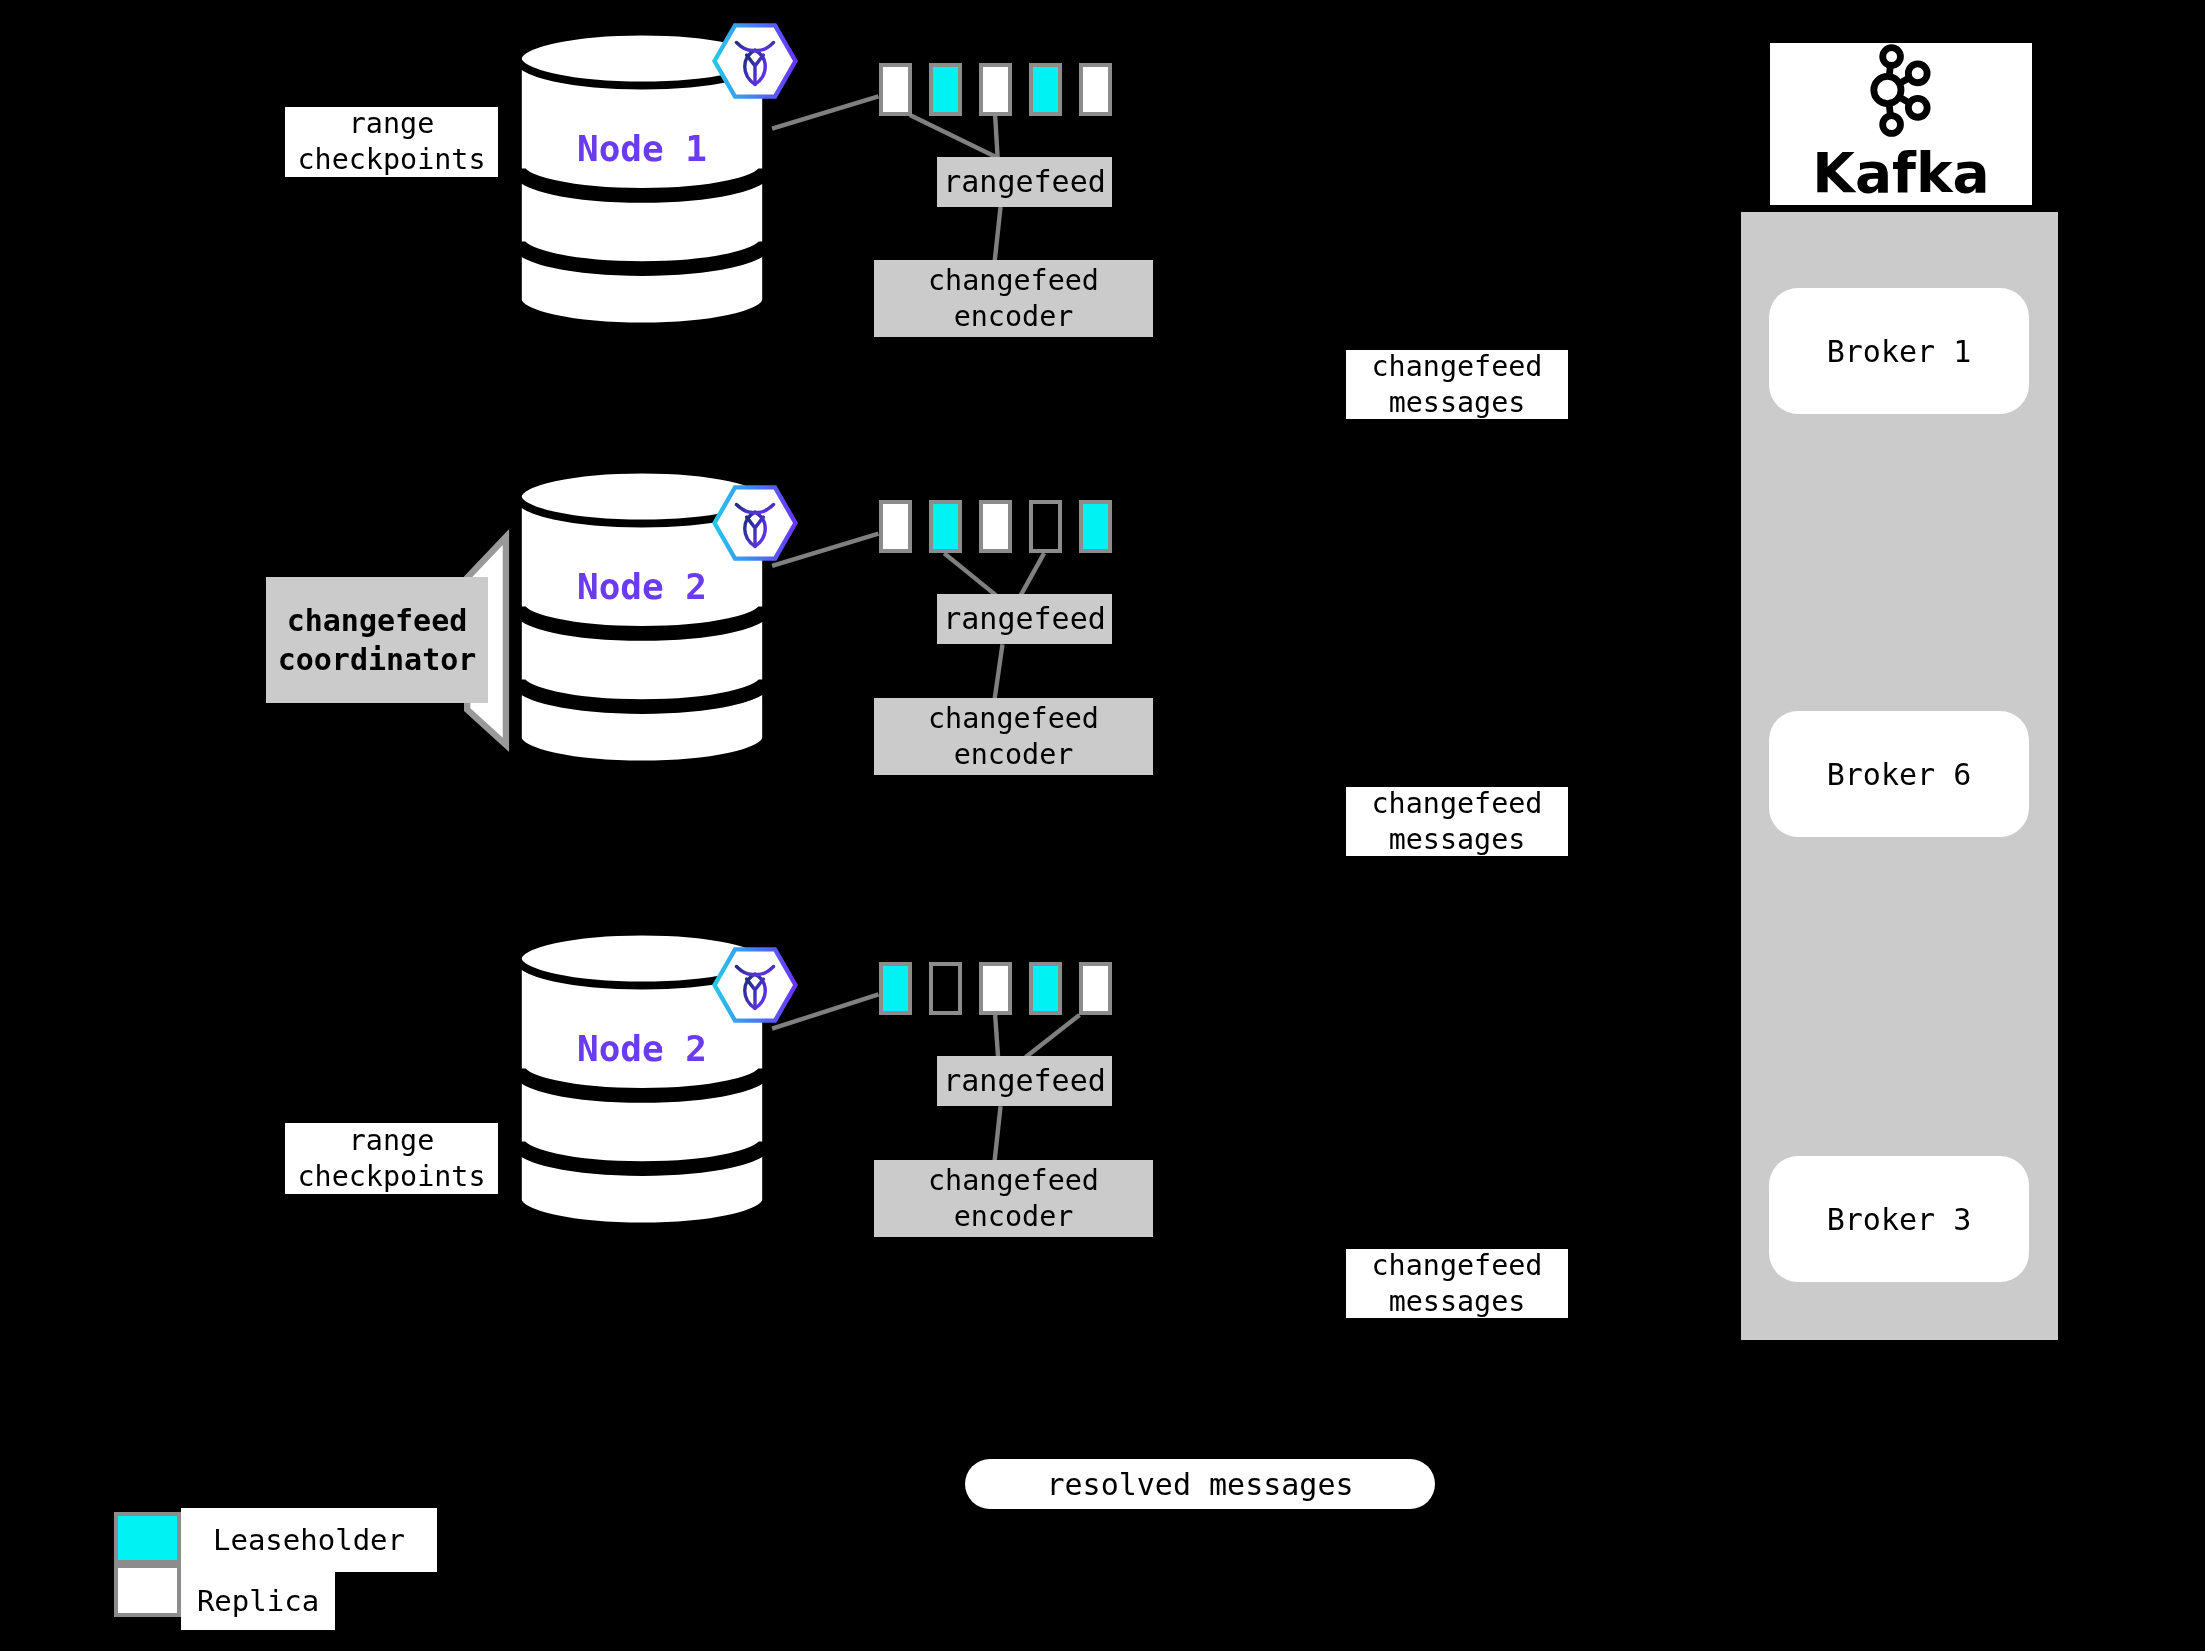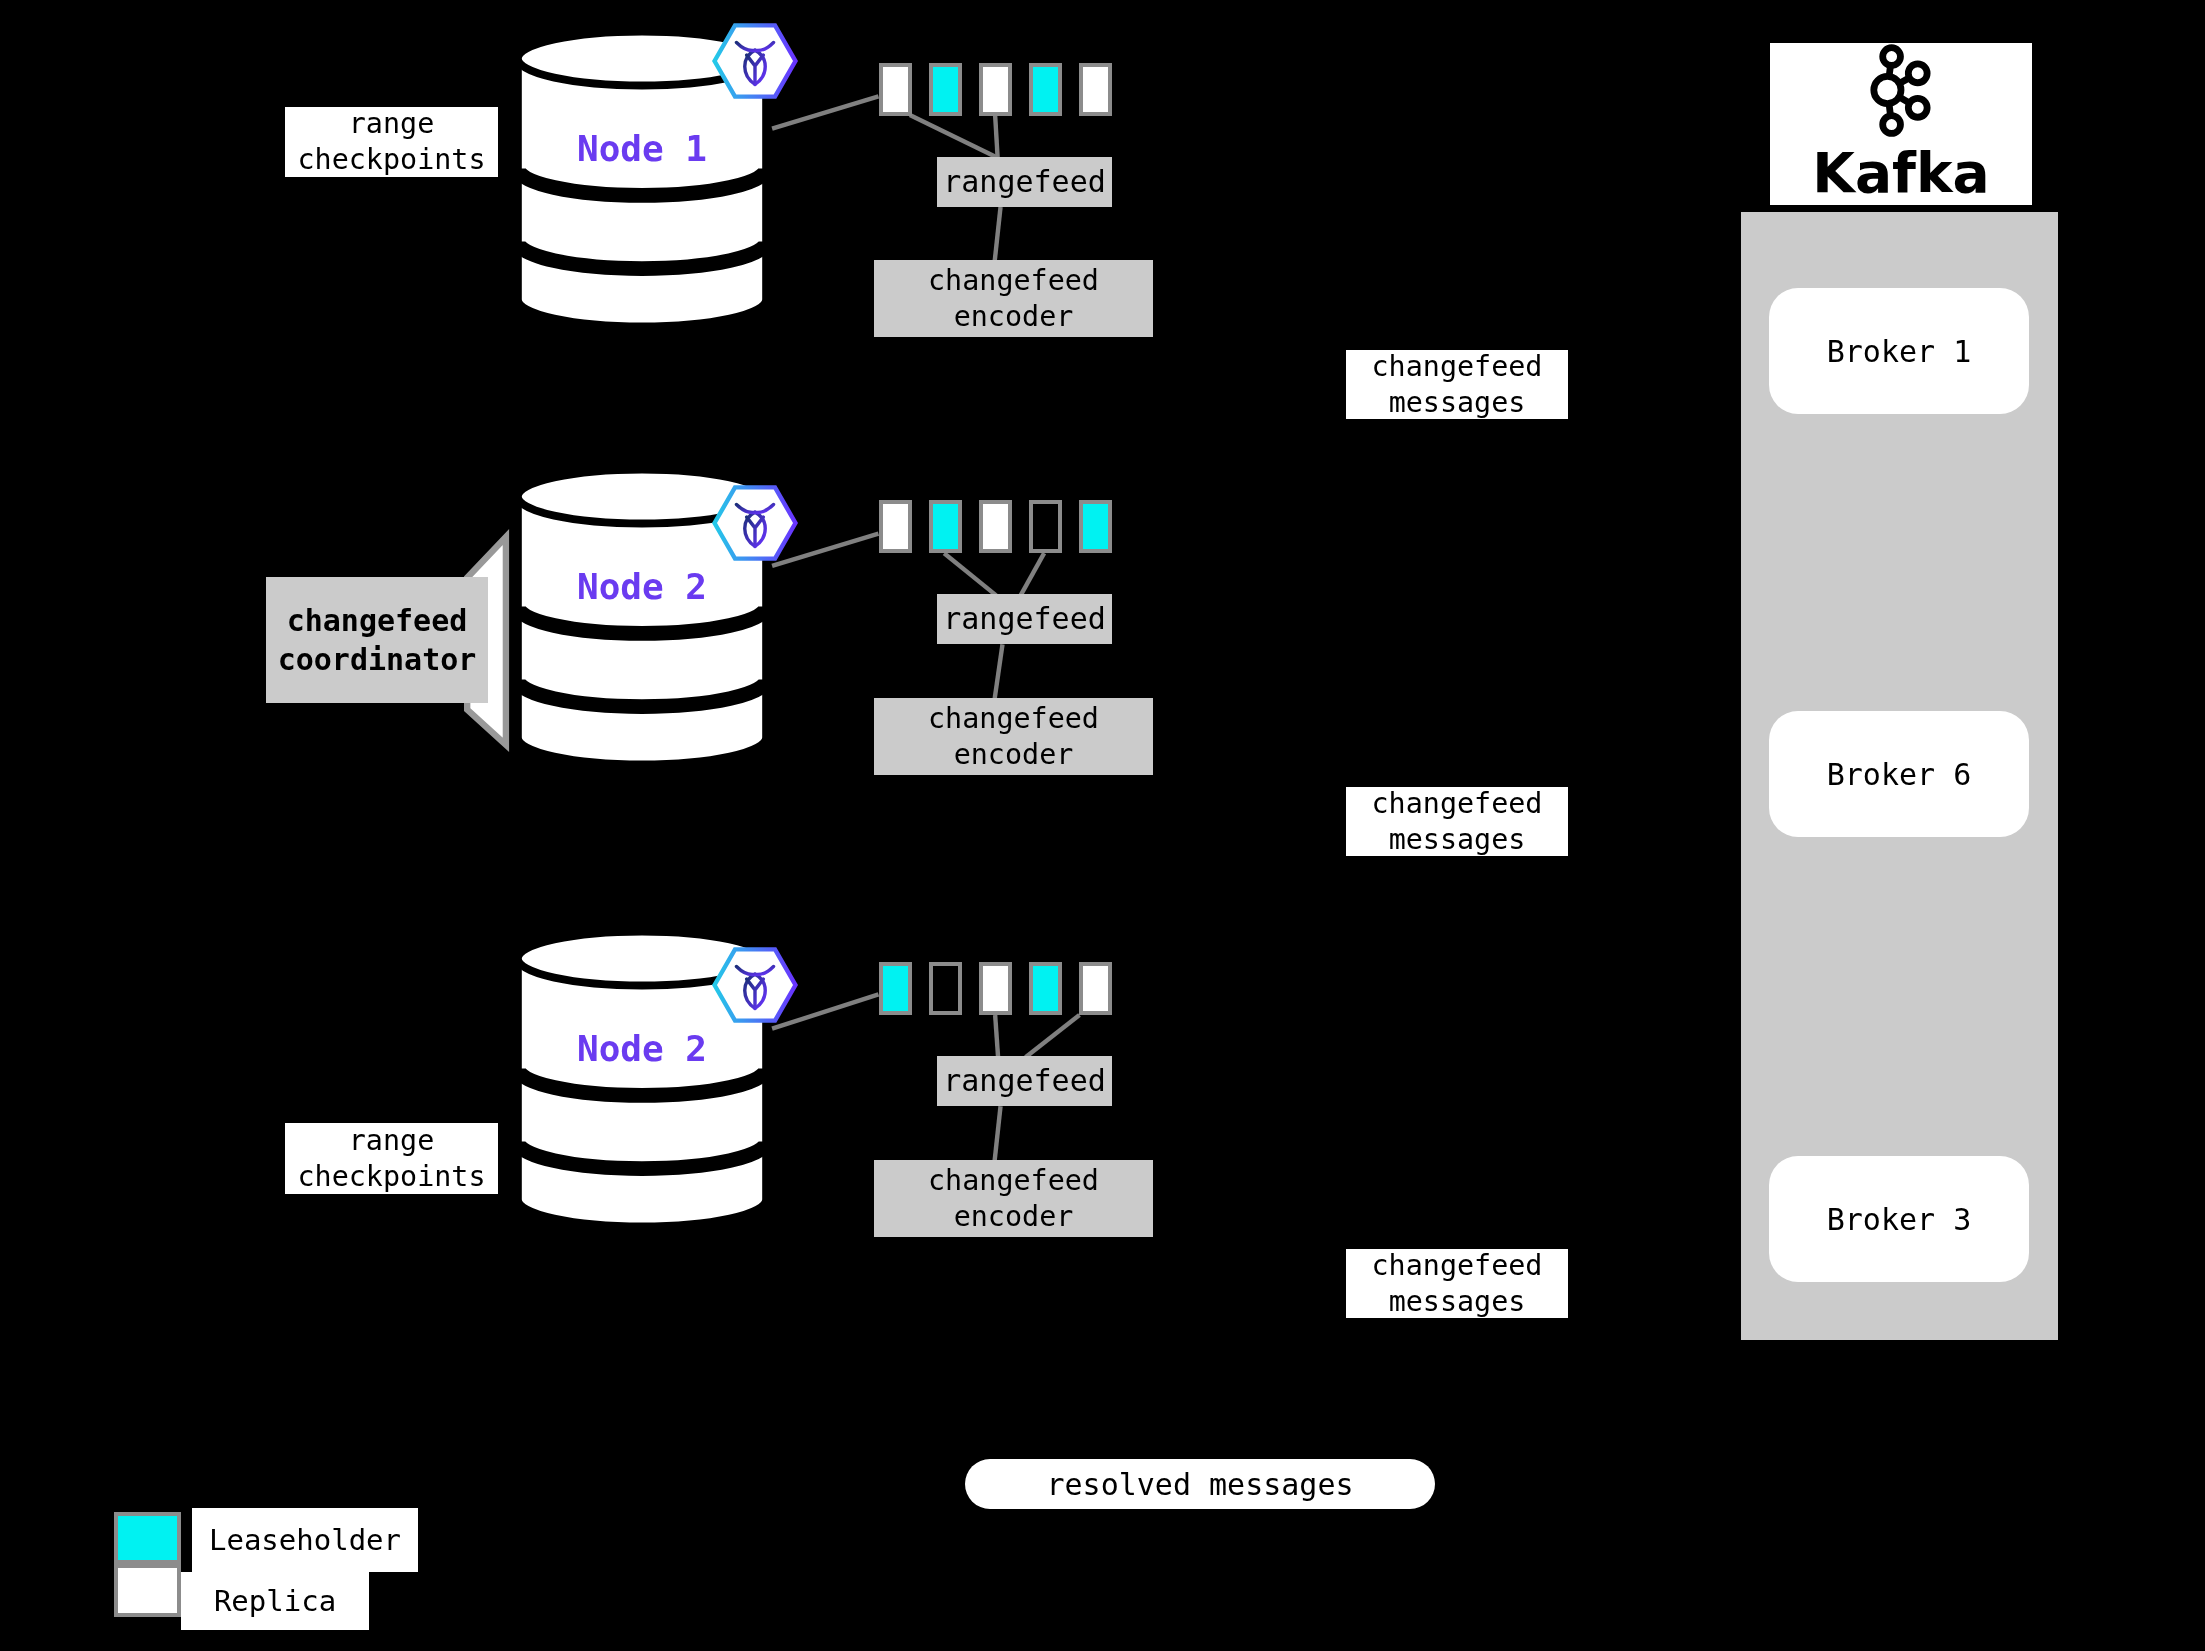--- a/index.html
+++ b/index.html
@@ -186,19 +186,19 @@
   <div class="abs" style="left:1741px;top:212px;width:374px;height:1128px;">
     <div class="broker" style="top:76px;">Broker 1</div>
     <div class="broker" style="top:499px;">Broker 6</div>
     <div class="broker" style="top:944px;">Broker 3</div>
   </div>
 
   <div class="abs whitebox pill" style="left:965px;top:1459px;width:470px;height:50px;">resolved messages</div>
 
   <div class="abs" style="left:114px;top:1508px;width:343px;height:127px;">
     <div class="abs" style="left: 0px; top: 3.9px; width: 67px; height: 52px; border: 4.9px solid rgb(140, 140, 140); box-sizing: border-box; background-color: rgb(0, 242, 242);"></div>
-    <div class="abs legend-row-label" style="left:78px;top:0px;width:226px;height:64px;">Leaseholder</div>
+    <div class="abs legend-row-label" style="left:67px;top:0px;width:256px;height:64px;">Leaseholder</div>
     <div class="abs" style="left: 0px; top: 56px; width: 67px; height: 53px; border: 4.9px solid rgb(140, 140, 140); box-sizing: border-box; background-color: rgb(255, 255, 255);"></div>
-    <div class="abs legend-row-label" style="left:67px;top:64px;width:188px;height:58px;">Replica</div>
+    <div class="abs legend-row-label" style="left:67px;top:64px;width:154px;height:58px;">Replica</div>
   </div>
 
 </div>
 
 
 </body></html>

